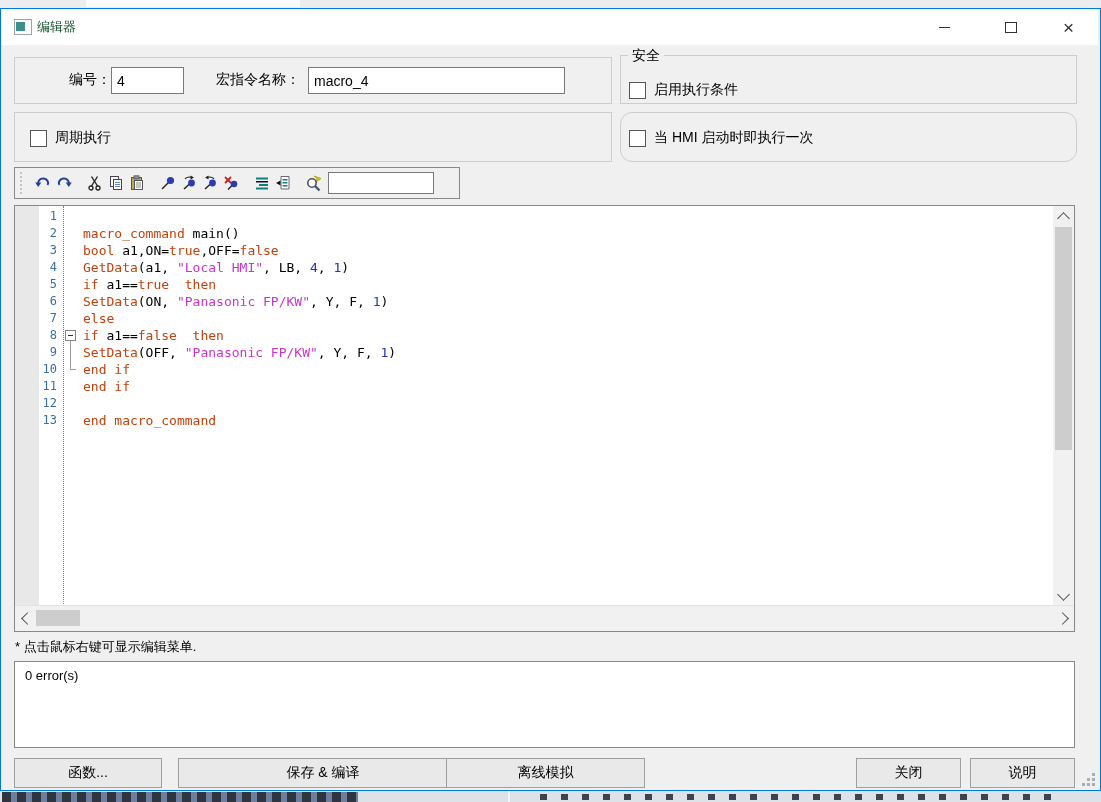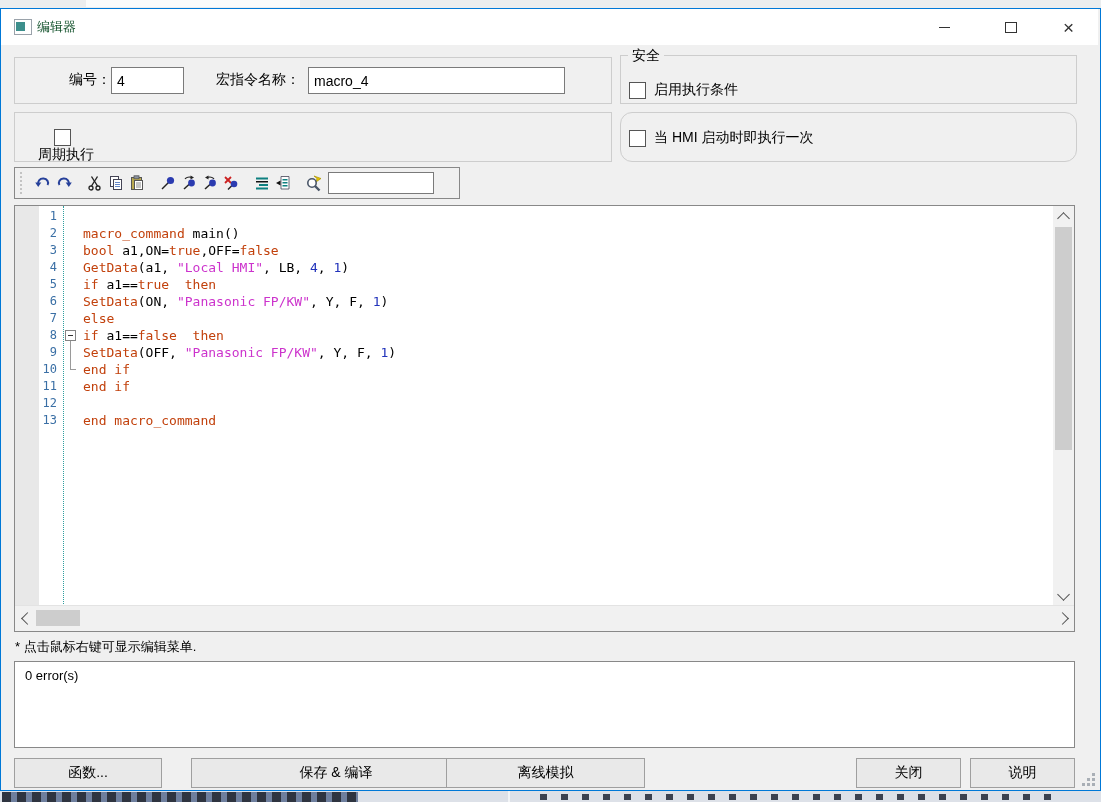--- a/index.html
+++ b/index.html
@@ -92,21 +92,21 @@
   .chev-right{transform:rotate(-45deg);margin-right:4px;}
 
   .hint{position:absolute;left:14px;top:629px;font-size:13px;color:#000;}
   .errorbox{position:absolute;left:13px;top:652px;width:1061px;height:87px;background:#fff;
     border:1px solid #888;box-sizing:border-box;font-size:13px;color:#000;padding:6px 10px;}
 
   .btn{position:absolute;top:749px;height:30px;background:#e9e9e9;border:1px solid #9f9f9f;
     font-size:14px;color:#000;display:flex;align-items:center;justify-content:center;
     font-family:"Liberation Sans",sans-serif;box-sizing:border-box;cursor:default;}
   .btn-fn{left:13px;width:148px;}
-  .btn-save{left:190px;width:270px;padding-left:20px;}
+  .btn-save{left:177px;width:270px;padding-left:20px;}
   .btn-offline{left:445px;width:199px;}
   .btn-online{left:649px;width:196px;border:2px solid #1d4ed8;margin-top:45px;}
   .btn-close{left:855px;width:105px;}
   .btn-help{left:969px;width:105px;}
 
   .grip{position:absolute;right:5px;top:764px;width:12px;height:12px;}
   .grip i{position:absolute;width:3px;height:3px;background:#a9afb6;}
   .grip i:nth-child(1){right:0;top:0;}
   .grip i:nth-child(2){right:0;top:5px;}
   .grip i:nth-child(3){right:5px;top:5px;}
@@ -150,21 +150,21 @@
 
     <div class="groupbox gb-sec">
       <span class="gb-caption">安全</span>
       <div class="checkrow" style="left:8px;top:25px;">
         <span class="checkbox"></span>
         <span class="check-label">启用执行条件</span>
       </div>
     </div>
 
     <div class="groupbox gb-period">
-      <div class="checkrow" style="left:15px;top:16px;flex-direction:column;">
+      <div class="checkrow" style="left:15px;top:16px;">
         <span class="checkbox"></span>
         <span class="check-label">周期执行</span>
       </div>
     </div>
 
     <div class="groupbox gb-startup">
       <div class="checkrow" style="left:8px;top:16px;">
         <span class="checkbox"></span>
         <span class="check-label">当 HMI 启动时即执行一次</span>
       </div>

